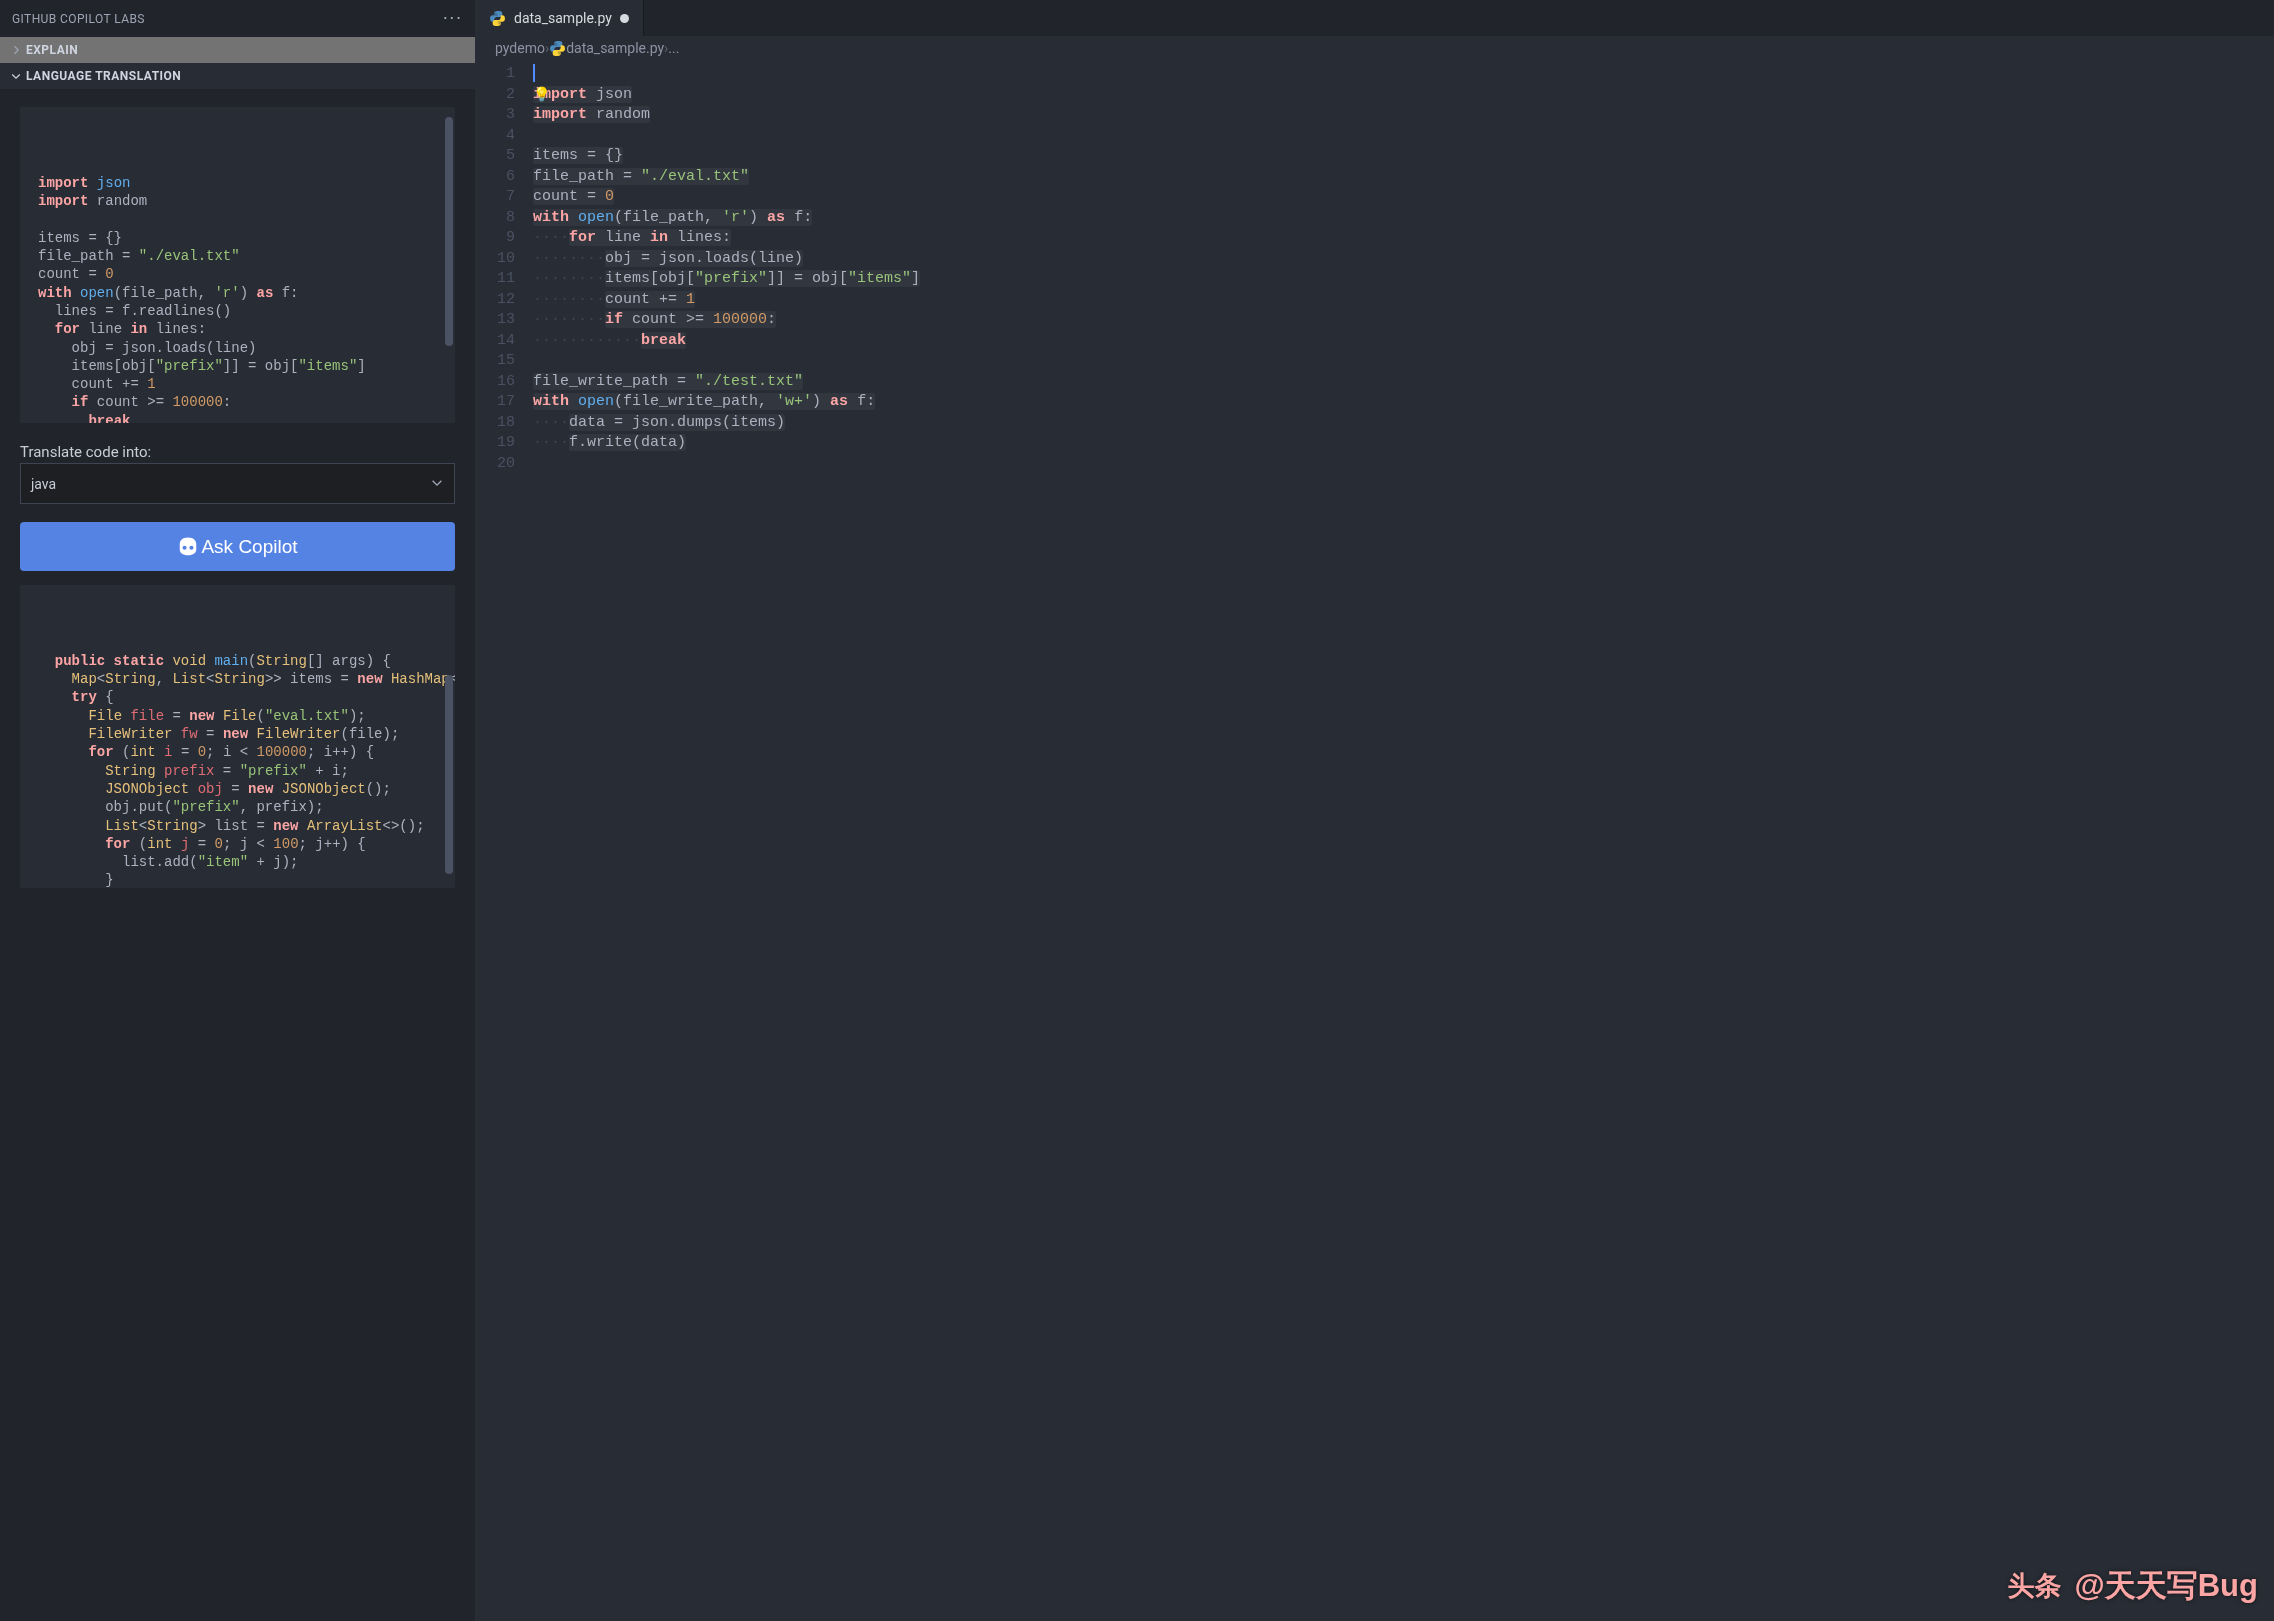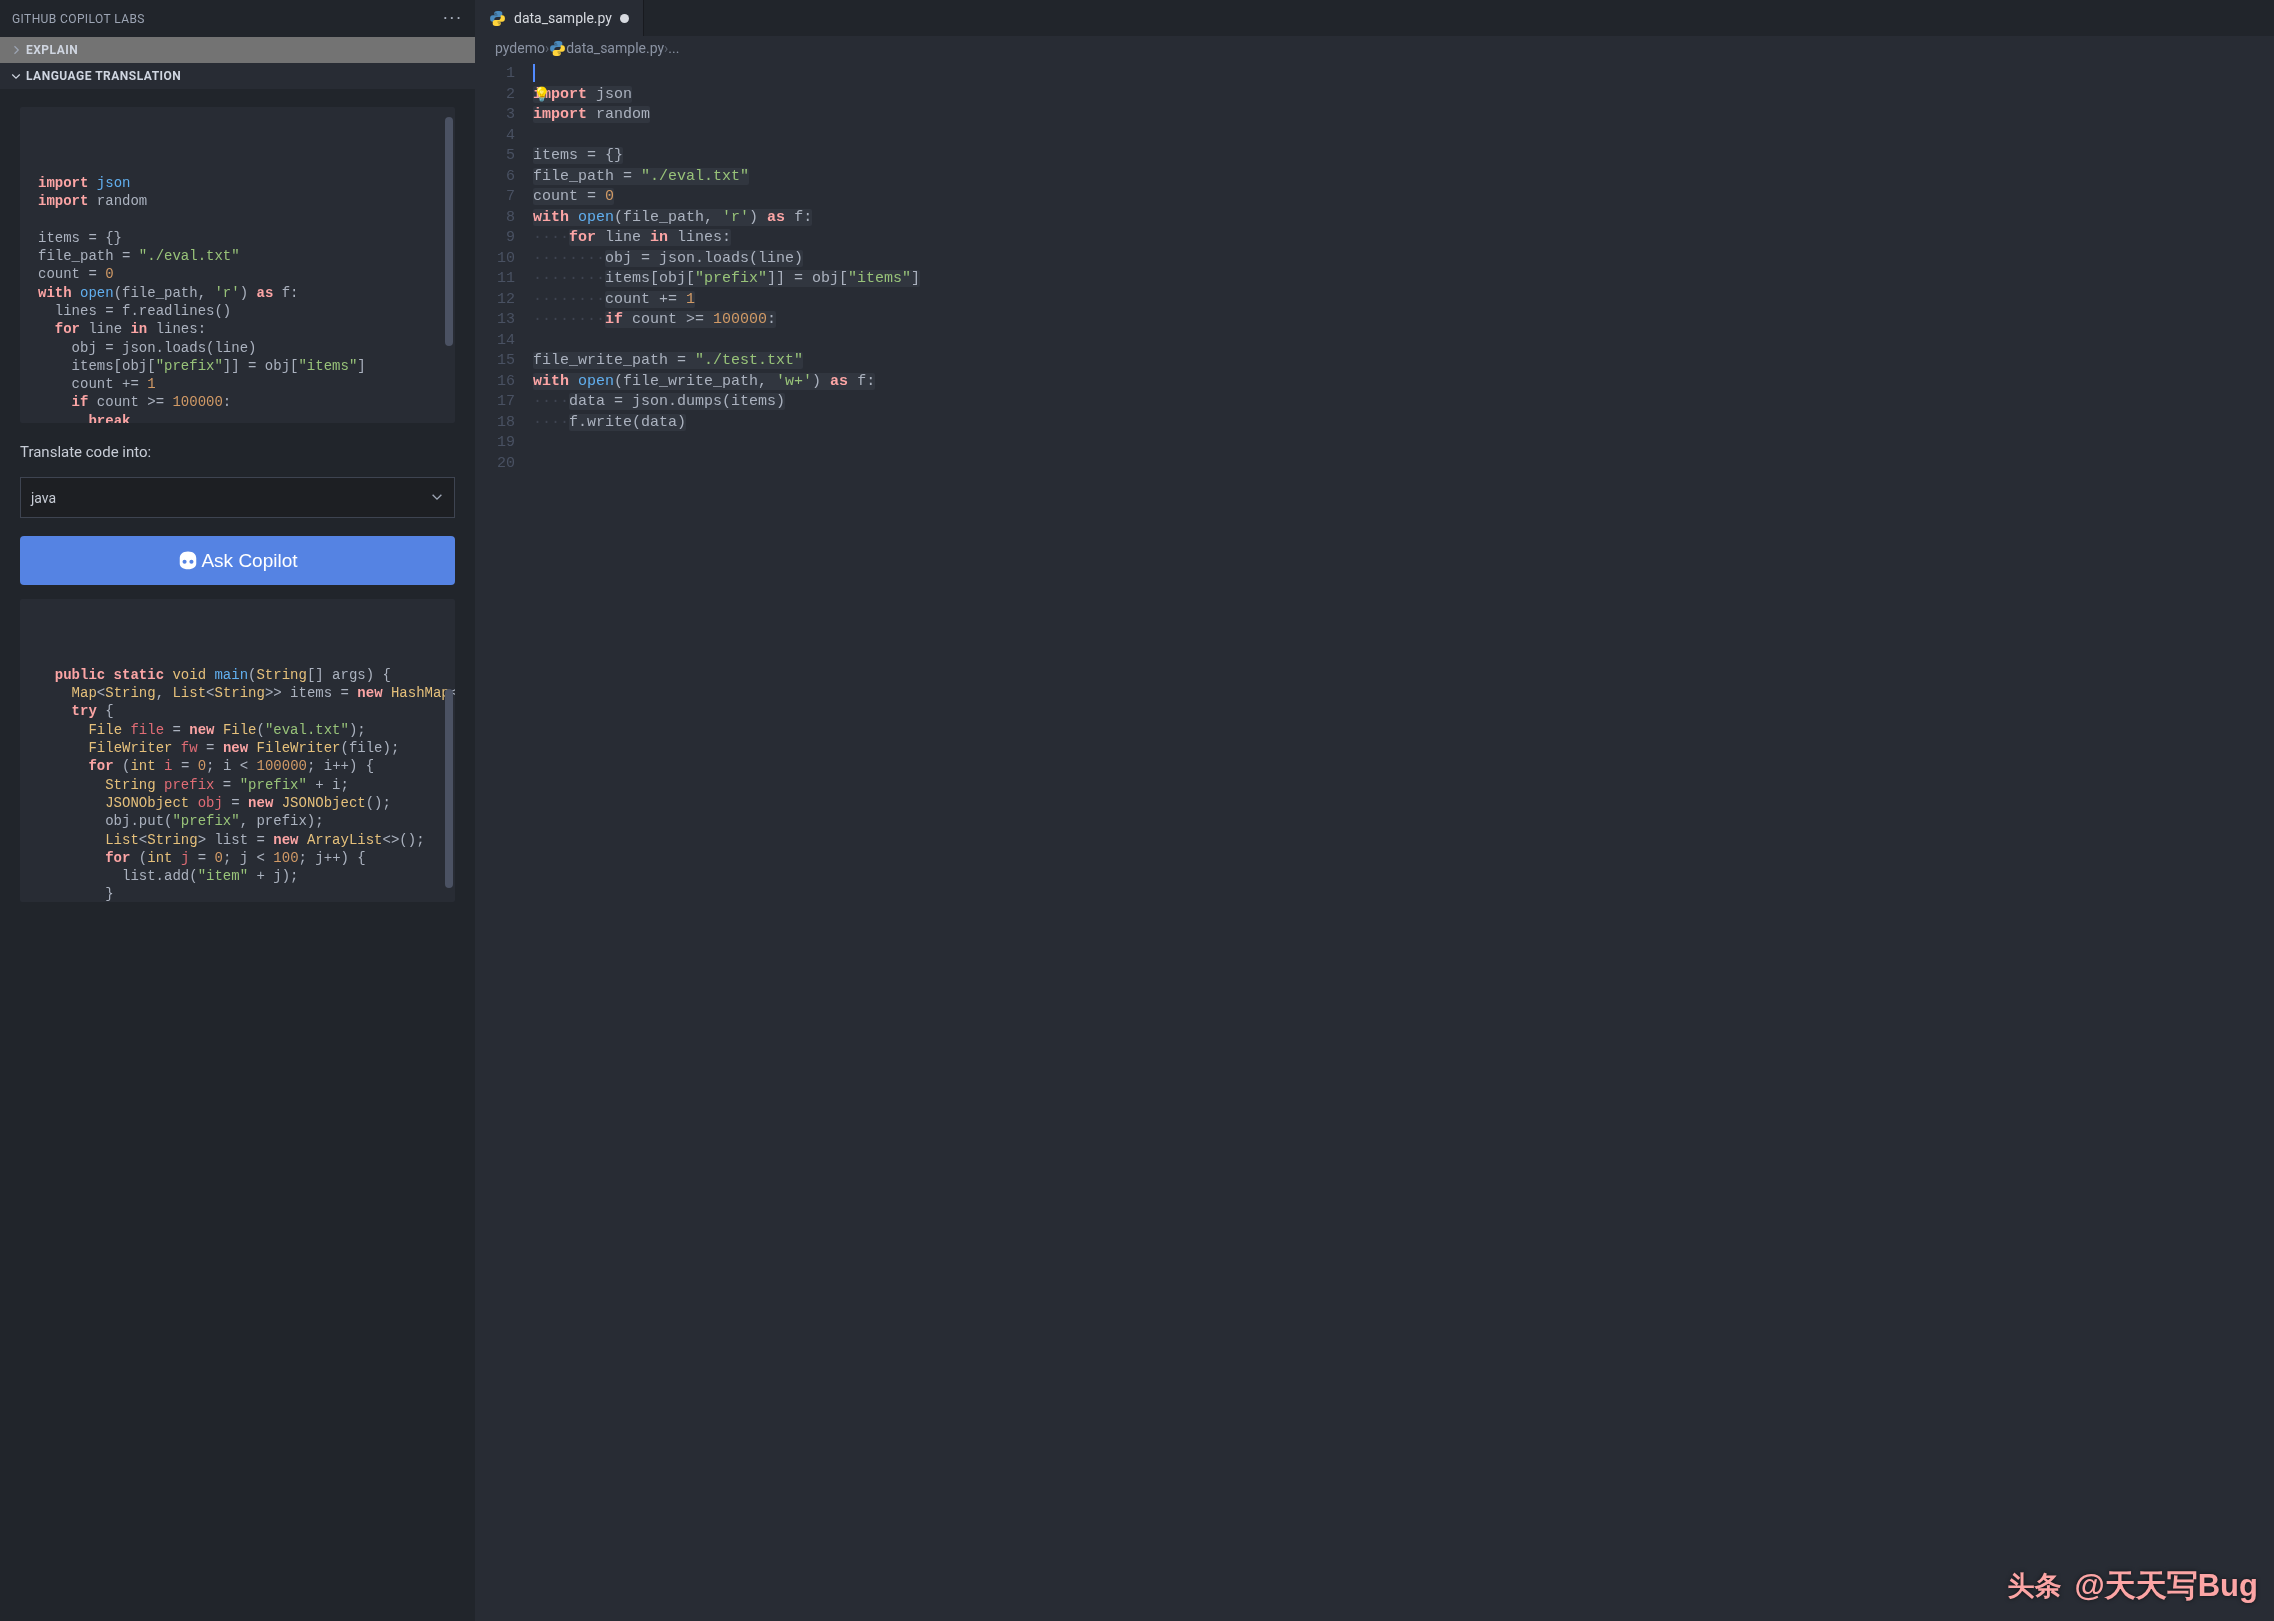--- a/index.html
+++ b/index.html
@@ -84,21 +84,21 @@
   right: 2px;
   width: 8px;
   background: #4b5263;
   border-radius: 4px;
 }
 .code-box.top-box { height: 316px; }
 .code-box.top-box .scrollbar { top: 10px; height: 229px; }
 .code-box.bottom-box { height: 303px; margin-top: 14px; }
 .code-box.bottom-box .scrollbar { top: 90px; height: 199px; }
 
-.field-label { margin-top: 20px; margin-bottom: 16px; color: #c7ccd6; font-size: 15px; }
+.field-label { margin-top: 20px; margin-bottom: 2px; color: #c7ccd6; font-size: 15px; }
 .select-wrap {
   border: 1px solid #3e4451;
   background: #1d1f23;
   height: 41px;
   display: flex;
   align-items: center;
   padding: 8px 10px;
   color: #c7ccd6;
   position: relative;
 }
@@ -330,20 +330,21 @@
         <div class="line">&nbsp;</div>
         <div class="line"><span class="hl"><span class="tok-def">items </span><span class="tok-op">= </span><span class="tok-def">{}</span></span></div>
         <div class="line"><span class="hl"><span class="tok-def">file_path </span><span class="tok-op">= </span><span class="tok-str">"./eval.txt"</span></span></div>
         <div class="line"><span class="hl"><span class="tok-def">count </span><span class="tok-op">= </span><span class="tok-num">0</span></span></div>
         <div class="line"><span class="hl"><span class="tok-kw">with</span><span class="tok-def"> </span><span class="tok-blue">open</span><span class="tok-def">(file_path, </span><span class="tok-str">'r'</span><span class="tok-def">) </span><span class="tok-kw">as</span><span class="tok-def"> f:</span></span></div>
         <div class="line"><span class="dots">····</span><span class="hl"><span class="tok-kw">for</span><span class="tok-def"> line </span><span class="tok-kw">in</span><span class="tok-def"> lines:</span></span></div>
         <div class="line"><span class="dots">········</span><span class="hl"><span class="tok-def">obj </span><span class="tok-op">= </span><span class="tok-def">json.loads(line)</span></span></div>
         <div class="line"><span class="dots">········</span><span class="hl"><span class="tok-def">items[obj[</span><span class="tok-str">"prefix"</span><span class="tok-def">]] </span><span class="tok-op">= </span><span class="tok-def">obj[</span><span class="tok-str">"items"</span><span class="tok-def">]</span></span></div>
         <div class="line"><span class="dots">········</span><span class="hl"><span class="tok-def">count </span><span class="tok-op">+= </span><span class="tok-num">1</span></span></div>
         <div class="line"><span class="dots">········</span><span class="hl"><span class="tok-kw">if</span><span class="tok-def"> count </span><span class="tok-op">&gt;= </span><span class="tok-num">100000</span><span class="tok-def">:</span></span></div>
+        <div class="line"><span class="dots">············</span><span class="hl"><span class="tok-kw">break</span></span></div>
         <div class="line">&nbsp;</div>
         <div class="line"><span class="hl"><span class="tok-def">file_write_path </span><span class="tok-op">= </span><span class="tok-str">"./test.txt"</span></span></div>
         <div class="line"><span class="hl"><span class="tok-kw">with</span><span class="tok-def"> </span><span class="tok-blue">open</span><span class="tok-def">(file_write_path, </span><span class="tok-str">'w+'</span><span class="tok-def">) </span><span class="tok-kw">as</span><span class="tok-def"> f:</span></span></div>
         <div class="line"><span class="dots">····</span><span class="hl"><span class="tok-def">data </span><span class="tok-op">= </span><span class="tok-def">json.dumps(items)</span></span></div>
         <div class="line"><span class="dots">····</span><span class="hl"><span class="tok-def">f.write(data)</span></span></div>
       </div>
   </div>
 
   <div class="watermark">
     <span class="small">头条</span>

